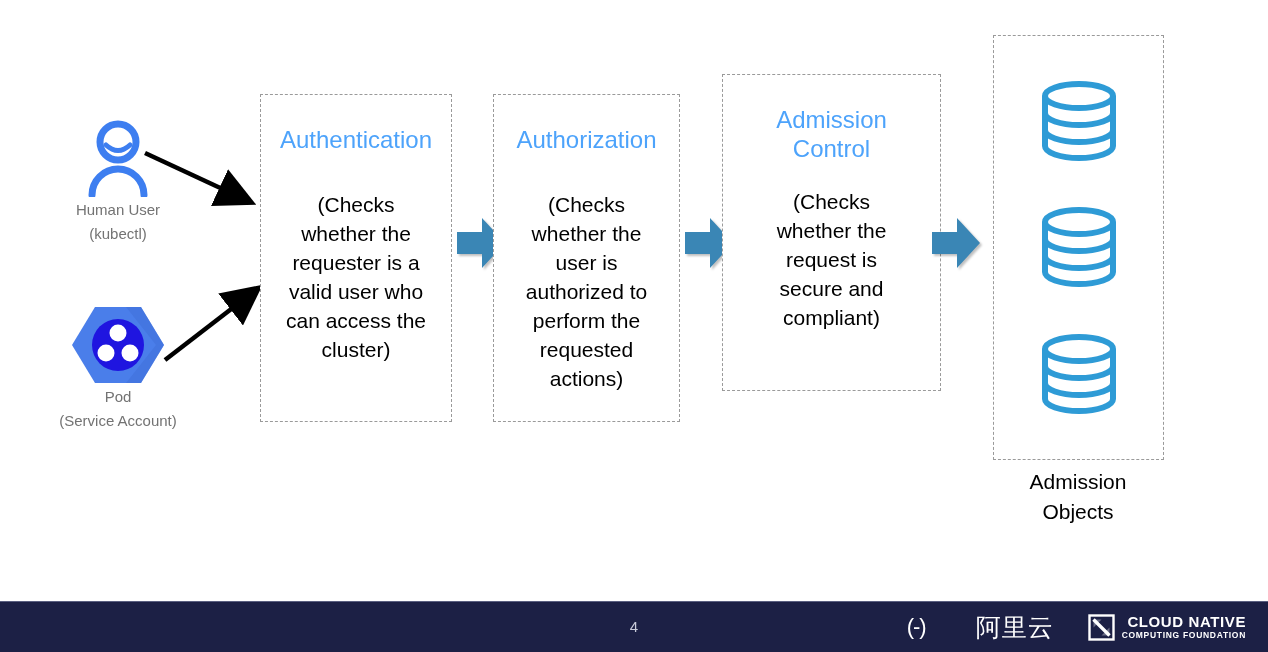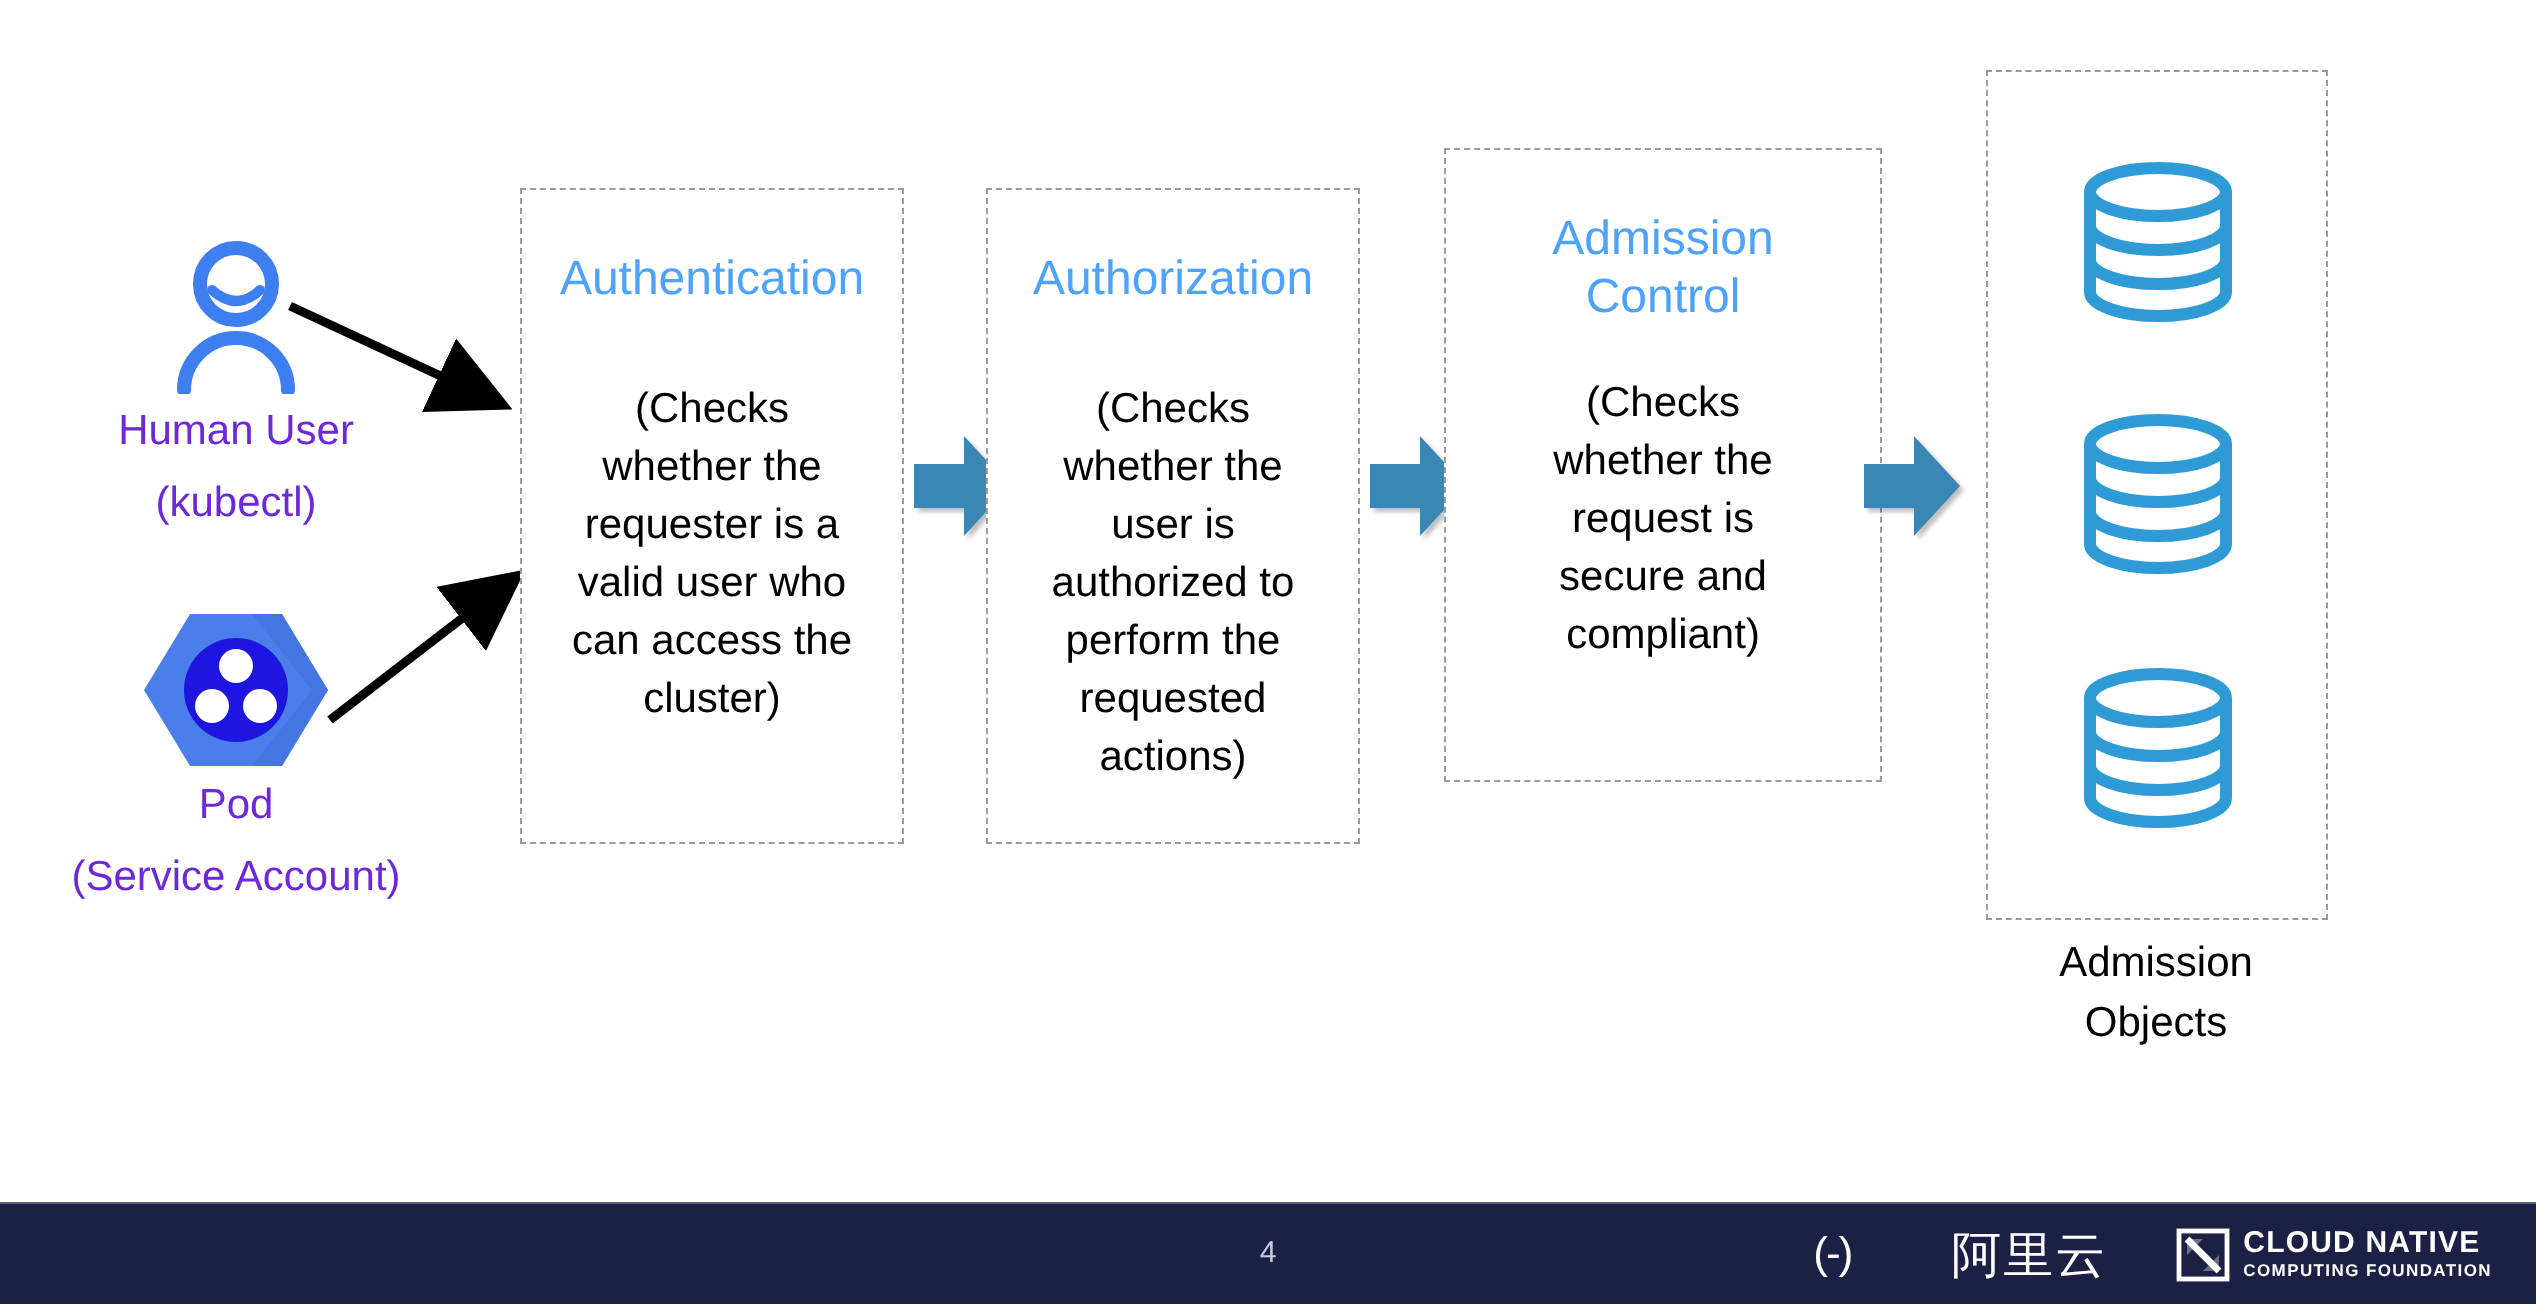--- a/index.html
+++ b/index.html
@@ -18,23 +18,23 @@
     overflow: hidden;
   }
 
   
   .actor {
     position: absolute;
     width: 200px;
     text-align: center;
   }
   .actor-label {
-    font-size: 21px;
-    color: #6d28d9;
-    line-height: 36px;
+    font-size: 15px;
+    color: #737373;
+    line-height: 24px;
     white-space: pre-line;
   }
   .actor-icon {
     height: 80px;
     display: flex;
     align-items: center;
     justify-content: center;
   }
 
   
@@ -154,20 +154,21 @@
   .cncf-words {
     display: flex;
     flex-direction: column;
     line-height: 1;
   }
   .cncf-line1 {
     color: #ffffff;
     font-size: 15px;
     font-weight: bold;
     letter-spacing: 0.6px;
+    text-align: right;
   }
   .cncf-line2 {
     color: #ffffff;
     font-size: 8.5px;
     font-weight: bold;
     letter-spacing: 0.7px;
     margin-top: 2px;
   }
 </style>
 </head>

